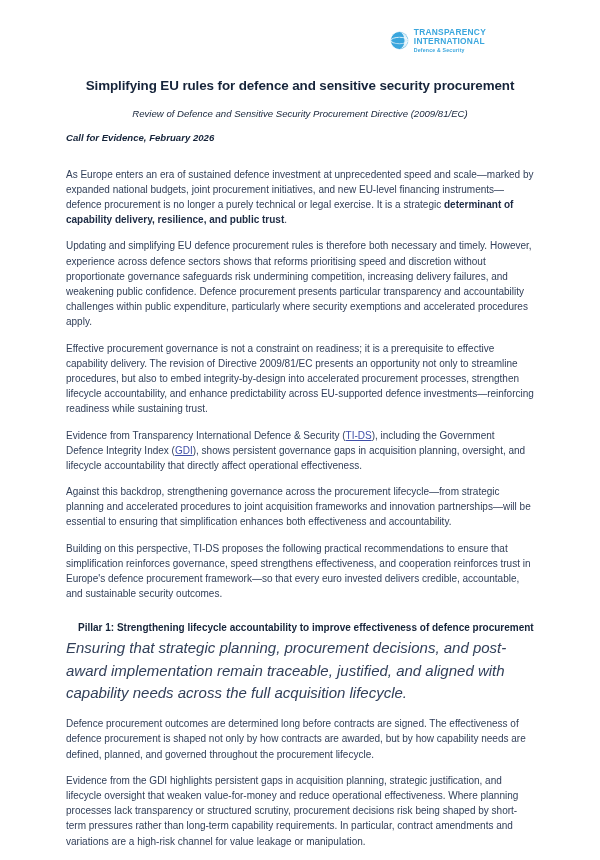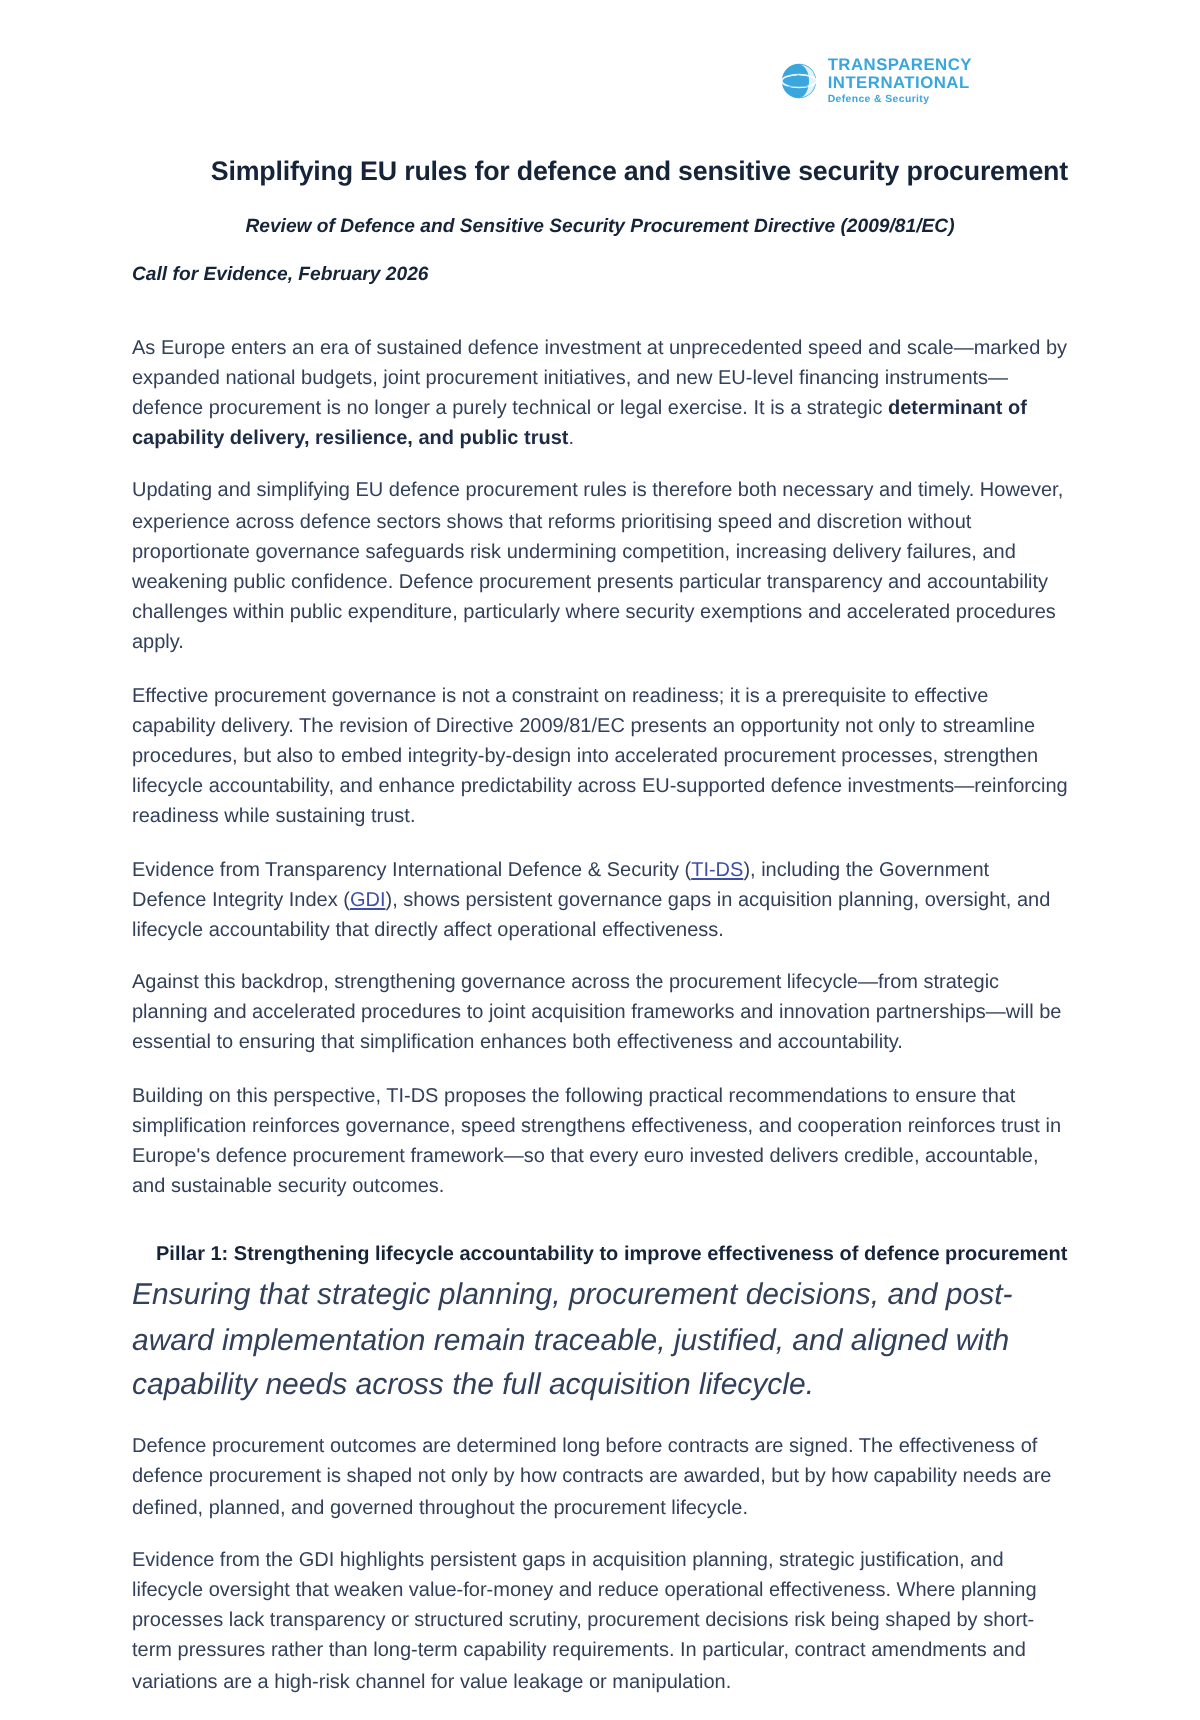--- a/index.html
+++ b/index.html
@@ -64,28 +64,28 @@
     position: absolute;
     left: 66px;
     top: 78px;
     width: 468px;
   }
 
   h1.doc-title {
     font-size: 13.4px;
     font-weight: bold;
     color: #16243a;
-    text-align: right;
+    text-align: center;
     margin: 0 0 13px 0;
     line-height: 1.25;
     letter-spacing: -0.1px;
   }
   .doc-subtitle {
     font-size: 9.6px;
-    font-weight: bold;
+    font-weight: normal;
     font-style: italic;
     color: #16243a;
     text-align: center;
     margin: 0 0 12px 0;
     line-height: 1.3;
   }
   .doc-subtitle2 {
     font-size: 9.6px;
     font-weight: bold;
     font-style: italic;

